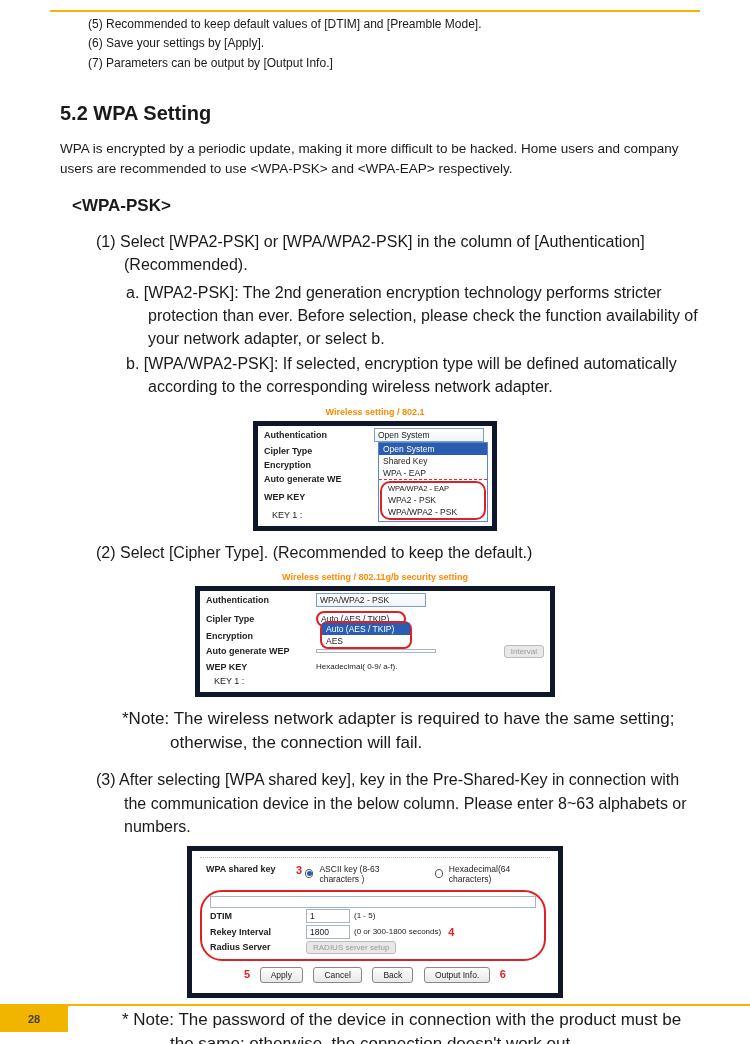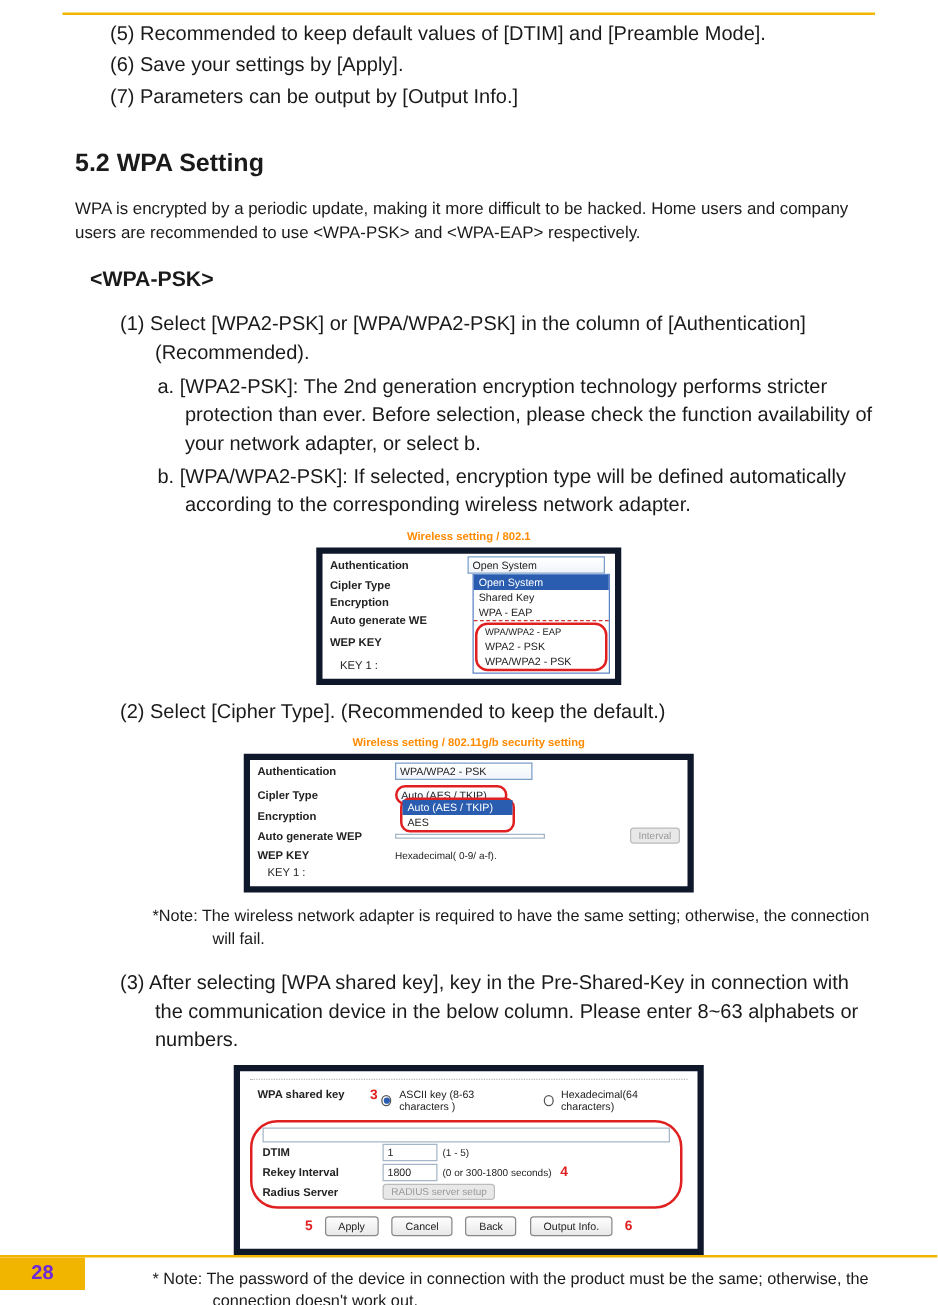--- a/index.html
+++ b/index.html
@@ -20,21 +20,21 @@
   }
   .hdr {
     font-size: 11px;
     font-style: italic;
     font-weight: 600;
     color: #222;
     margin-bottom: 18px;
     padding-left: 0;
   }
   .body-list {
-    font-size: 16px;
+    font-size: 12px;
     line-height: 1.45;
     padding-left: 38px;
     margin-bottom: 30px;
   }
   .body-list .li { margin-bottom: 2px; }
   .h2 {
     font-size: 20px;
     font-weight: 700;
     margin-bottom: 14px;
     padding-left: 10px;
@@ -59,21 +59,21 @@
     margin-bottom: 4px;
   }
   .sub {
     font-size: 16px;
     line-height: 1.45;
     padding-left: 98px;
     text-indent: -22px;
     margin-bottom: 2px;
   }
   .note {
-    font-size: 13px;
+    font-size: 17px;
     line-height: 1.4;
     padding-left: 120px;
     text-indent: -48px;
     margin: 8px 0 14px 0;
   }
   
   .fig {
     margin: 8px auto 10px auto;
   }
   .fig-title {
@@ -167,23 +167,23 @@
     border-radius: 50%; top: 1px; left: 1px;
   }
   .footer-bar {
     position: absolute;
     bottom: 12px; left: 0;
     width: 68px; height: 26px;
     background: #f1b500;
     display: flex;
     align-items: center;
     justify-content: center;
-    font-size: 16px;
+    font-size: 11px;
     font-weight: 600;
-    color: #6d28d9;
+    color: #404040;
   }
   .footer-line {
     position: absolute;
     bottom: 38px; left: 0; right: 0;
     border-top: 2px solid #f1b500;
   }
 </style>
 </head>
 <body>
 

